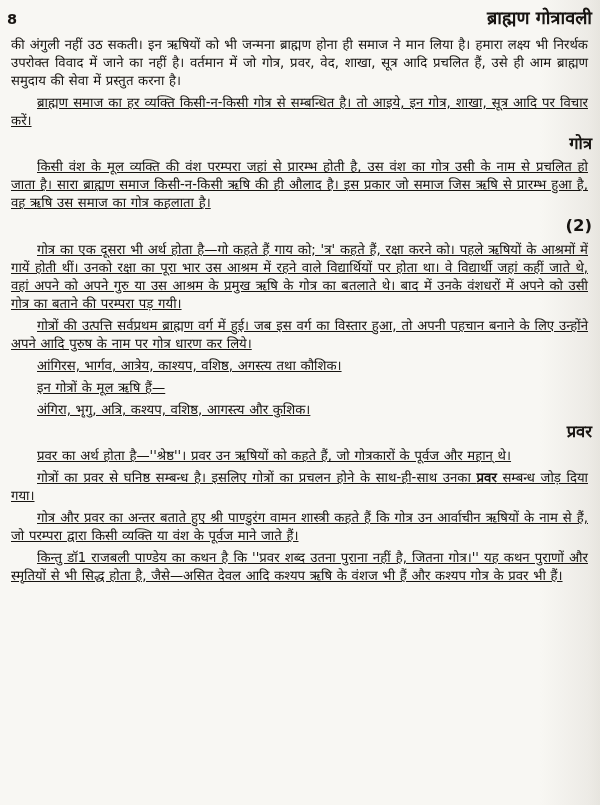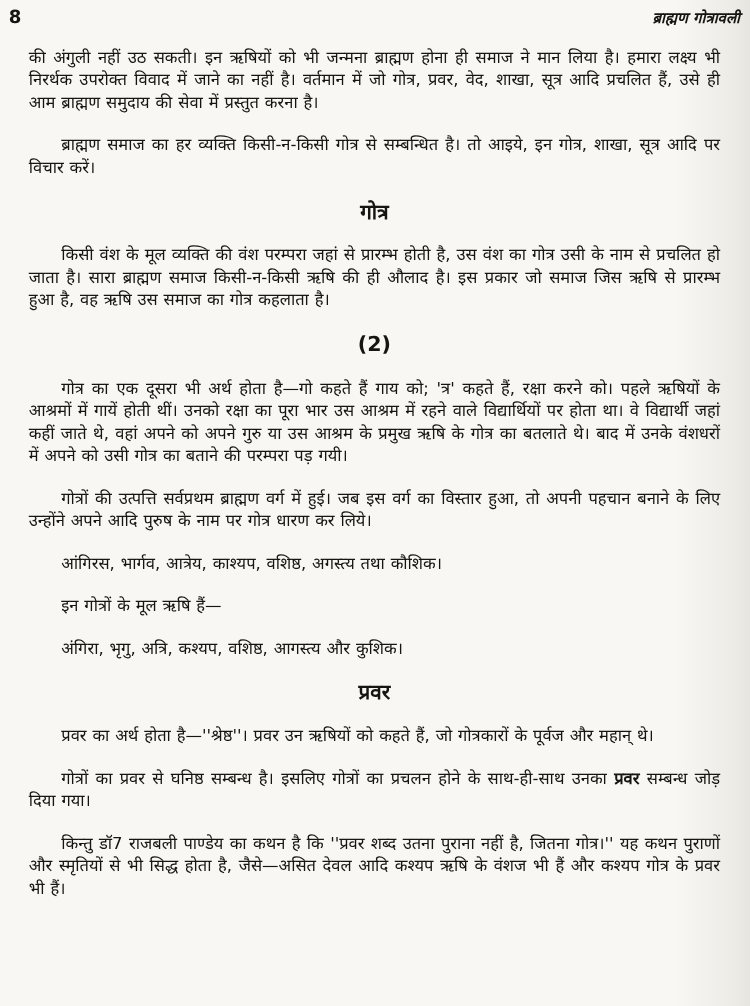--- a/index.html
+++ b/index.html
@@ -25,37 +25,37 @@
     display: flex;
     justify-content: space-between;
     align-items: baseline;
     font-weight: bold;
     margin-bottom: 7px;
   }
   .page-number {
     font-size: 14.5px;
   }
   .book-title {
-    font-size: 12px;
-    font-style: italic;
+    font-size: 18px;
   }
   .body-text .para {
-    margin: 16px;
+    margin: 4px;
     text-align: justify;
     font-size: 13.2px;
     line-height: 1.36;
     letter-spacing: 0px;
     word-spacing: 0.5px;
   }
   .body-text .para.indent {
     text-indent: 26px;
+    text-decoration: underline;
   }
   .body-text .heading {
     margin: 3px 0 2px 0;
-    text-align: center;
+    text-align: right;
     font-size: 16.5px;
     font-weight: bold;
     line-height: 1.25;
   }
   .bold {
     font-weight: bold;
   }
 </style>
 </head>
 <body>
@@ -72,15 +72,16 @@
       <p class="para indent"><span>किसी वंश के मूल व्यक्ति की वंश परम्परा जहां से प्रारम्भ होती है, उस वंश का गोत्र उसी के नाम से प्रचलित हो जाता है। सारा ब्राह्मण समाज किसी-न-किसी ऋषि की ही औलाद है। इस प्रकार जो समाज जिस ऋषि से प्रारम्भ हुआ है, वह ऋषि उस समाज का गोत्र कहलाता है।</span></p>
       <h2 class="heading"><span class="bold">(2)</span></h2>
       <p class="para indent"><span>गोत्र का एक दूसरा भी अर्थ होता है—गो कहते हैं गाय को; 'त्र' कहते हैं, रक्षा करने को। पहले ऋषियों के आश्रमों में गायें होती थीं। उनको रक्षा का पूरा भार उस आश्रम में रहने वाले विद्यार्थियों पर होता था। वे विद्यार्थी जहां कहीं जाते थे, वहां अपने को अपने गुरु या उस आश्रम के प्रमुख ऋषि के गोत्र का बतलाते थे। बाद में उनके वंशधरों में अपने को उसी गोत्र का बताने की परम्परा पड़ गयी।</span></p>
       <p class="para indent"><span>गोत्रों की उत्पत्ति सर्वप्रथम ब्राह्मण वर्ग में हुई। जब इस वर्ग का विस्तार हुआ, तो अपनी पहचान बनाने के लिए उन्होंने अपने आदि पुरुष के नाम पर गोत्र धारण कर लिये।</span></p>
       <p class="para indent"><span>आंगिरस, भार्गव, आत्रेय, काश्यप, वशिष्ठ, अगस्त्य तथा कौशिक।</span></p>
       <p class="para indent"><span>इन गोत्रों के मूल ऋषि हैं—</span></p>
       <p class="para indent"><span>अंगिरा, भृगु, अत्रि, कश्यप, वशिष्ठ, आगस्त्य और कुशिक।</span></p>
       <h2 class="heading"><span class="bold">प्रवर</span></h2>
       <p class="para indent"><span>प्रवर का अर्थ होता है—''श्रेष्ठ''। प्रवर उन ऋषियों को कहते हैं, जो गोत्रकारों के पूर्वज और महान् थे।</span></p>
       <p class="para indent"><span>गोत्रों का प्रवर से घनिष्ठ सम्बन्ध है। इसलिए गोत्रों का प्रचलन होने के साथ-ही-साथ उनका </span><span class="bold">प्रवर</span><span> सम्बन्ध जोड़ दिया गया।</span></p>
-      <p class="para indent"><span>किन्तु डॉ7 राजबली पाण्डेय का कथन है कि ''प्रवर शब्द उतना पुराना नहीं है, जितना गोत्र।'' यह कथन पुराणों और स्मृतियों से भी सिद्ध होता है, जैसे—असित देवल आदि कश्यप ऋषि के वंशज भी हैं और कश्यप गोत्र के प्रवर भी हैं।</span></p>
+      <p class="para indent"><span>गोत्र और प्रवर का अन्तर बताते हुए श्री पाण्डुरंग वामन शास्त्री कहते हैं कि गोत्र उन आर्वाचीन ऋषियों के नाम से हैं, जो परम्परा द्वारा किसी व्यक्ति या वंश के पूर्वज माने जाते हैं।</span></p>
+      <p class="para indent"><span>किन्तु डॉ1 राजबली पाण्डेय का कथन है कि ''प्रवर शब्द उतना पुराना नहीं है, जितना गोत्र।'' यह कथन पुराणों और स्मृतियों से भी सिद्ध होता है, जैसे—असित देवल आदि कश्यप ऋषि के वंशज भी हैं और कश्यप गोत्र के प्रवर भी हैं।</span></p>
     </div>
 </div>
 
 </body></html>

